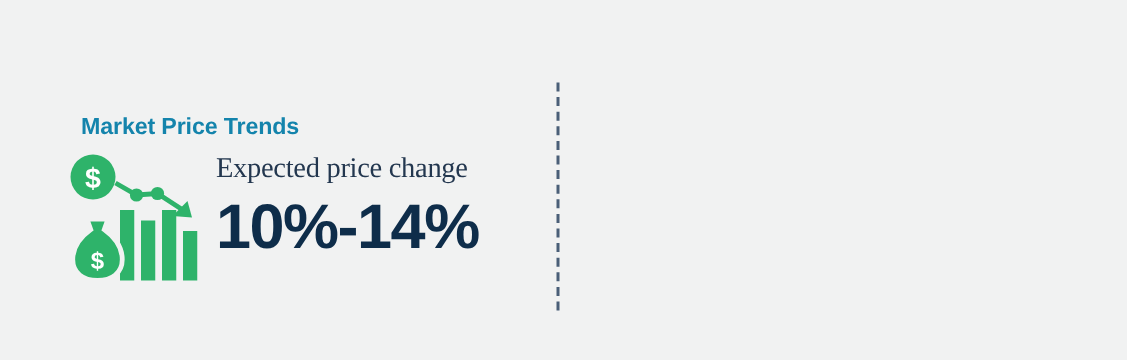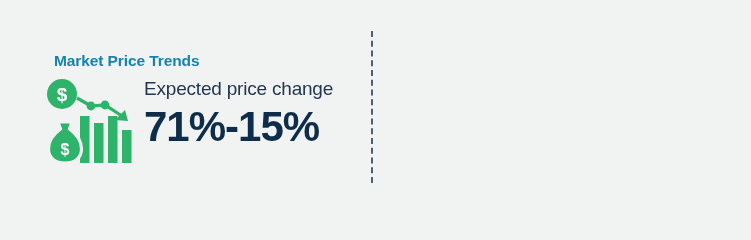--- a/index.html
+++ b/index.html
@@ -11,20 +11,21 @@
     height: 211px;
     background: #f1f2f2;
     font-family: "Liberation Sans", sans-serif;
     overflow: hidden;
     position: relative;
   }
   .infographic {
     position: absolute;
     inset: 0;
     display: flex;
+    margin-top: 24px;
   }
   .panel {
     position: relative;
     height: 100%;
   }
   .panel-left  { width: 371px; }
   .panel-right { width: 380px; }
 
   .divider {
     position: absolute;
@@ -60,20 +61,21 @@
   .left-text {
     margin-left: 6px;
     padding-top: 2px;
   }
   .expected-line {
     font-size: 19px;
     color: #23374f;
     line-height: 22px;
     white-space: nowrap;
     letter-spacing: -0.2px;
+    font-family: Liberation Serif, serif;
   }
   .big-figure {
     margin-top: 5px;
     font-size: 42px;
     font-weight: bold;
     color: #0e2d4a;
     line-height: 44px;
     letter-spacing: -1px;
     white-space: nowrap;
   }
@@ -107,21 +109,21 @@
           <rect x="76" y="54" width="9.5" height="33" fill="#2eb36a"></rect>
 
           <path d="M12 46 h14 l-2.5 7 c7 5 12 12 12 20 c0 9 -7 14 -16.5 14
                    c-9.5 0 -16.5 -5 -16.5 -14 c0 -8 5 -15 12 -20 Z" fill="#2eb36a" stroke="#f1f2f2" stroke-width="3.2"></path>
           <text x="19" y="79" font-family="Liberation Sans, sans-serif" font-size="16" font-weight="bold" fill="#ffffff" text-anchor="middle">$</text>
         </svg>
       </span>
 
       <div class="left-text">
         <div class="expected-line">Expected price change</div>
-        <div class="big-figure">71%-15%</div>
+        <div class="big-figure">10%-14%</div>
       </div>
 
     </div>
   </section>
 
   <div class="divider"></div>
 
   <section class="panel panel-right">
 
     

